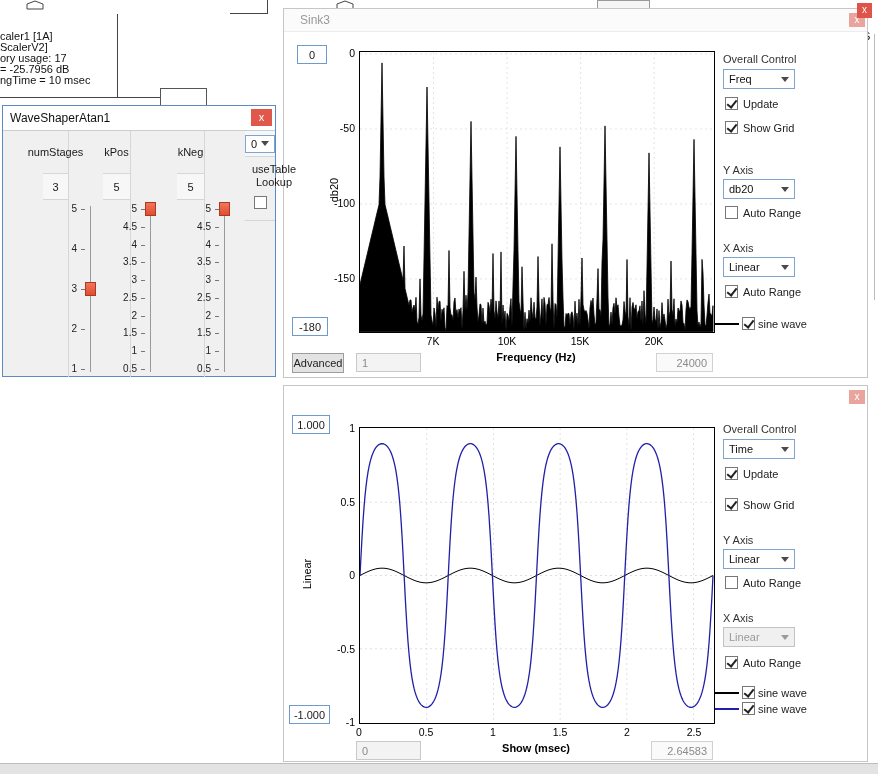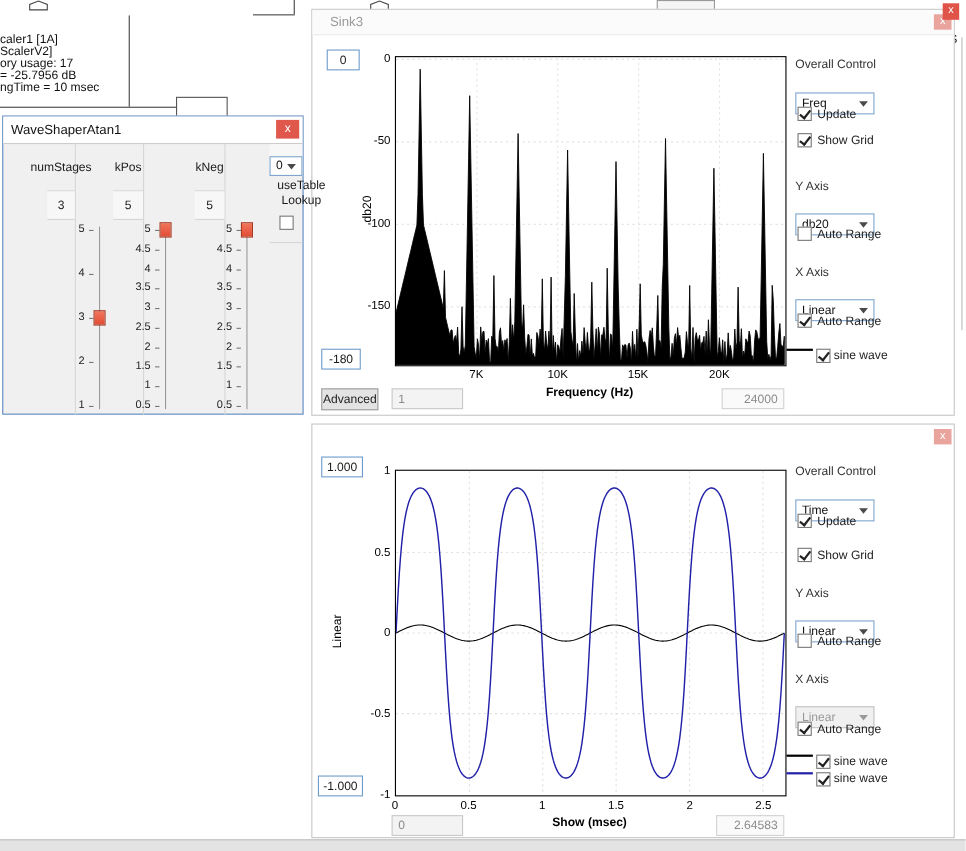--- a/index.html
+++ b/index.html
@@ -40,29 +40,29 @@
   .plot{position:absolute;border:1px solid #000;background:#fff;}
   svg{display:block;}
   .ytick{position:absolute;width:32px;text-align:right;font-size:10.5px;color:#000;}
   .xtick{position:absolute;width:40px;text-align:center;font-size:10.5px;color:#000;}
   .axis-x{position:absolute;width:120px;text-align:center;font-size:11px;font-weight:bold;color:#000;}
   .axis-y{position:absolute;width:40px;text-align:center;font-size:11px;color:#000;transform:rotate(-90deg);}
   .btn{position:absolute;border:1px solid #9d9d9d;background:#e3e3e3;font-size:11px;display:flex;align-items:center;justify-content:center;box-sizing:border-box;color:#222;}
   .din{position:absolute;border:1px solid #c9c9c9;background:#f3f3f3;color:#8b8b8b;font-size:11px;display:flex;align-items:center;padding:0 5px;box-sizing:border-box;}
   .vbox{position:absolute;border:1px solid #d2d2d2;background:#fafafa;color:#8b8b8b;font-size:11px;display:flex;align-items:center;justify-content:flex-end;padding:0 5px;box-sizing:border-box;}
   .plabel{position:absolute;font-size:11px;color:#333;}
-  .dd{position:absolute;height:20px;border:1px solid #7fa5cf;background:#fff;font-size:11px;display:flex;align-items:center;justify-content:space-between;padding:0 5px;box-sizing:border-box;color:#111;margin-top:15px;}
+  .dd{position:absolute;height:20px;border:1px solid #7fa5cf;background:#fff;font-size:11px;display:flex;align-items:center;justify-content:space-between;padding:0 5px;box-sizing:border-box;color:#111;}
   .dd.disabled{border-color:#c3c3c3;background:#f0f0f0;color:#9a9a9a;}
   .dd.disabled .chev{border-top-color:#9a9a9a;}
   .chev{width:0;height:0;border-left:4px solid transparent;border-right:4px solid transparent;border-top:5px solid #4a4a4a;flex:none;}
   .cb-row{position:absolute;display:flex;align-items:center;gap:5px;font-size:11px;color:#222;}
   .cb{width:13px;height:13px;border:1px solid #777;background:#fff;display:inline-block;position:relative;box-sizing:border-box;flex:none;}
   .cb.on::after{content:"";position:absolute;left:3px;top:0;width:4px;height:8px;border:solid #222;border-width:0 2px 2px 0;transform:rotate(38deg);}
   .legend{position:absolute;display:flex;flex-direction:column;gap:3px;}
-  .lg-row{display:flex;gap:3px;height:13px;}
+  .lg-row{display:flex;align-items:center;gap:3px;height:13px;}
   .lg-line{width:24px;height:2px;flex:none;}
   .lg-lab{font-size:11px;color:#222;}
 </style>
 </head>
 <body>
 
 <div class="stage">
 
   <div class="bgtext" style="top:30px">caler1 [1A]</div>
   <div class="bgtext" style="top:41px">ScalerV2]</div>

